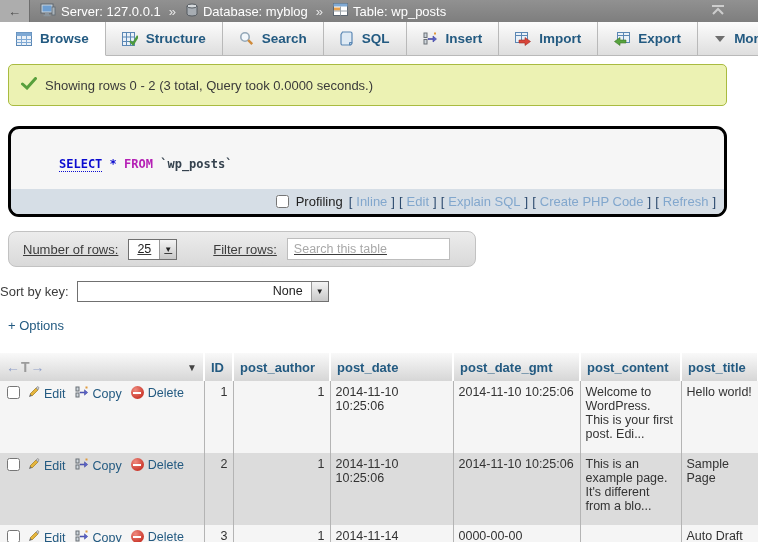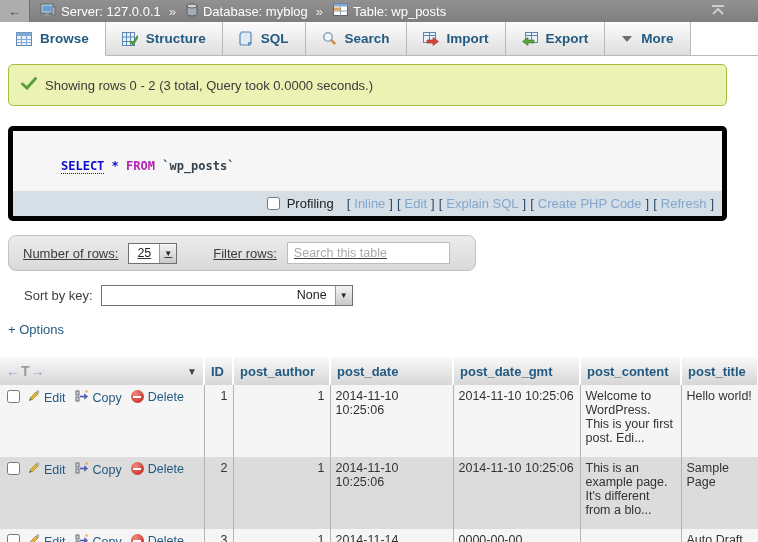--- a/index.html
+++ b/index.html
@@ -43,37 +43,37 @@
 
   
   .message {
     margin:8px 31px 0 8px; background:#ecf2b3; border:1px solid #a9bb40;
     border-radius:5px; padding:12px 12px; display:flex; align-items:center; gap:8px;
     color:#3a3a3a;
   }
 
   
   .sqlbox {
-    margin:20px 31px 0 8px; background:#f6f6f6; border:5px solid #000000;
-    border-radius:5px; overflow:hidden;
+    margin:20px 31px 0 8px; background:#f6f6f6; border:3px solid #000000;
+    border-radius:11px; overflow:hidden;
   }
   .sql-code {
     padding:28px 10px 18px 48px;
     font-family:"DejaVu Sans Mono", monospace; font-size:12px; font-weight:bold;
     color:#333;
   }
   .kw-select { color:#0b0bd0; border-bottom:1px dotted #0b0bd0; }
   .kw-star { color:#0b0bd0; }
   .kw-from { color:#b520b5; }
   .kw-table { color:#35424e; }
   .sql-toolbar {
     background:#d6dee6; padding:5px 8px; display:flex; justify-content:flex-end;
     align-items:center; gap:4px; font-size:13px; color:#2c4a6e;
   }
-  .sql-toolbar .lbl { color:#222; margin-right:9px; }
+  .sql-toolbar .lbl { color:#222; margin-right:2px; }
   .sql-toolbar a { color:#82a7cd; text-decoration:none; cursor:pointer; }
   .sql-toolbar .br { color:#2c4a6e; }
   .sql-toolbar input { margin:0 3px 0 0; }
 
   
   .ctrl-bar {
     margin:14px 0 0 8px; width:468px; height:36px;
     background:linear-gradient(#ececec,#d9d9d9); border:1px solid #c2c2c2;
     border-radius:8px; display:flex; align-items:center; padding:0 14px; gap:10px;
     color:#3c3c3c;
@@ -87,21 +87,21 @@
   .win-select .btn {
     width:17px; background:linear-gradient(#f4f4f4,#c8c8c8);
     border-left:1px solid #9a9a9a; display:flex; align-items:center; justify-content:center;
     font-size:8px; color:#222;
   }
   .filter-input {
     width:163px; height:22px; border:1px solid #bdbdbd; padding:10px 6px;
     font-family:"Liberation Sans", sans-serif; font-size:12.5px; color:#333;
   }
   .filter-input::placeholder { color:#a9a9a9; }
-  .sort-row { margin:14px 0 0 24px; display:flex; align-items:center; gap:8px; color:#3c3c3c; }
+  .sort-row { margin:14px 0 0 0; display:flex; align-items:center; gap:8px; color:#3c3c3c; }
   .sort-select { width:252px; }
   .sort-select .val { flex:1;text-align:right; }
   .options-link { display:inline-block; margin:16px 0 20px 8px; color:#235a81; text-decoration:none; cursor:pointer; font-size:13px; }
 
   
   table.data { border-collapse:collapse; table-layout:fixed; width:758px; font-size:12.5px; }
   table.data th {
     background:linear-gradient(#f9f9f9,#d6d6d6);
     color:#235a81; font-weight:bold; text-align:left;
     height:28px; padding:2px 6px; border-right:2px solid #fff; cursor:pointer;
@@ -211,35 +211,46 @@
           <line x1="8.5" y1="0.5" x2="8.5" y2="13.5" stroke="#5b87b4"></line>
           <line x1="0.5" y1="5" x2="12.5" y2="5" stroke="#5b87b4"></line>
           <line x1="0.5" y1="9.5" x2="12.5" y2="9.5" stroke="#5b87b4"></line>
           <path d="M8 9 L11 12 L16 4" fill="none" stroke="#4e9a3c" stroke-width="2.4"></path>
         </svg>
     </span>
     <span>Structure</span>
   </div>
   <div class="tab">
     <span class="ti">
+      <svg width="15" height="15" viewBox="0 0 15 15">
+          <circle cx="6" cy="6" r="4.2" fill="#f2f7fb" stroke="#93a7b8" stroke-width="1.6"></circle>
+          <line x1="9.2" y1="9.2" x2="13.2" y2="13.2" stroke="#cf8a3a" stroke-width="2.4"></line>
+        </svg>
+    </span>
+    <span>Search</span>
+  </div>
+  <div class="tab">
+    <span class="ti">
       <svg width="14" height="15" viewBox="0 0 14 15">
           <path d="M2.5 1 h8 a1.5 1.5 0 0 1 1.5 1.5 v9 a2.5 2.5 0 0 1 -2.5 2.5 h-7 a1.5 1.5 0 0 1 -1.5 -1.5 v-9 Z" fill="#dfeaf4" stroke="#5b87b4" stroke-width="1.2"></path>
           <path d="M12 11.5 a2.5 2.5 0 0 1 -2.5 2.5 v-2.5 Z" fill="#aecbe4" stroke="#5b87b4"></path>
         </svg>
     </span>
     <span>SQL</span>
   </div>
   <div class="tab">
     <span class="ti">
       <svg width="15" height="15" viewBox="0 0 15 15">
-          <circle cx="6" cy="6" r="4.2" fill="#f2f7fb" stroke="#93a7b8" stroke-width="1.6"></circle>
-          <line x1="9.2" y1="9.2" x2="13.2" y2="13.2" stroke="#cf8a3a" stroke-width="2.4"></line>
-        </svg>
-    </span>
-    <span>Search</span>
+          <rect x="1" y="2" width="3" height="4.5" fill="#cfd6dc" stroke="#6a7077"></rect>
+          <rect x="1" y="8.5" width="3" height="4.5" fill="#cfd6dc" stroke="#6a7077"></rect>
+          <path d="M5 7.5 h5 v-2.5 l3.5 3 -3.5 3 v-2.5 h-5 Z" fill="#5a62c8" stroke="#3c429a" stroke-width="0.6"></path>
+          <rect x="11" y="1.5" width="2" height="2" fill="#e09a3c"></rect>
+        </svg>
+    </span>
+    <span>Insert</span>
   </div>
   <div class="tab">
     <span class="ti">
       <svg width="16" height="14" viewBox="0 0 16 14">
           <rect x="0.5" y="0.5" width="12" height="10" fill="#eaf1f8" stroke="#5b87b4"></rect>
           <line x1="0.5" y1="3.5" x2="12.5" y2="3.5" stroke="#5b87b4"></line>
           <line x1="6.5" y1="0.5" x2="6.5" y2="10.5" stroke="#5b87b4"></line>
           <path d="M4 9.5 v-2.5 h6 v-2.5 l5.5 4 -5.5 4 v-2.5 h-6 Z" transform="translate(0,1)" fill="#d8453a" stroke="#9e2c23" stroke-width="0.6"></path>
         </svg>
     </span>

